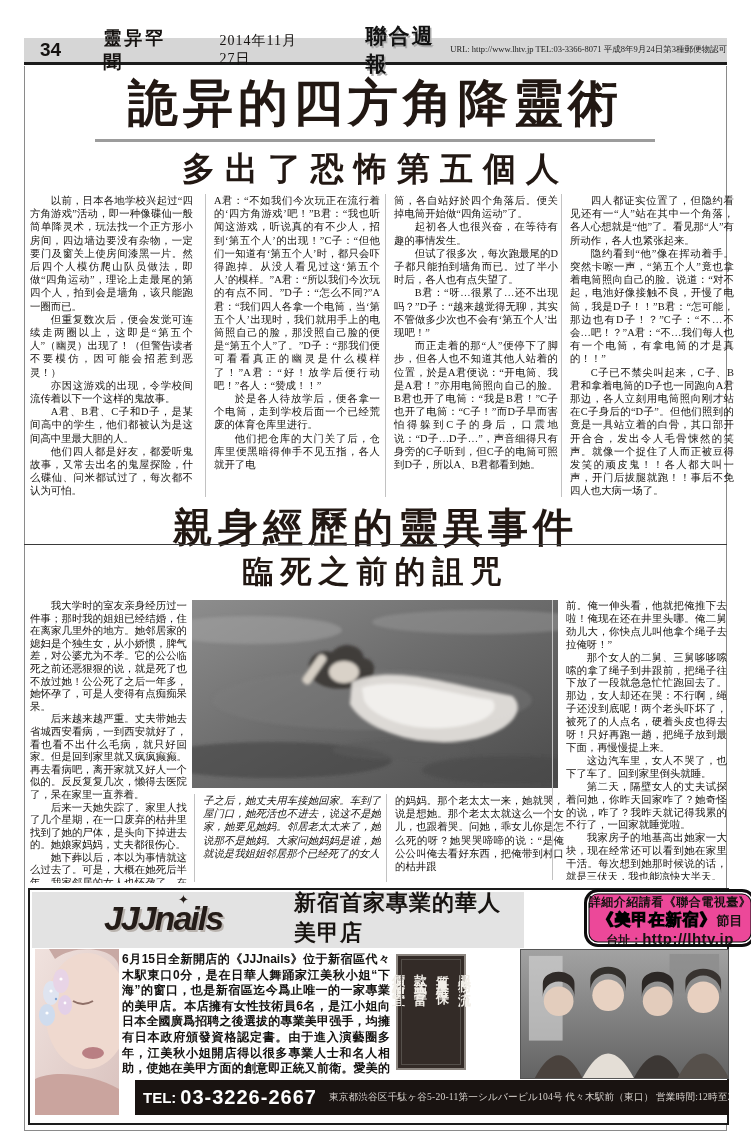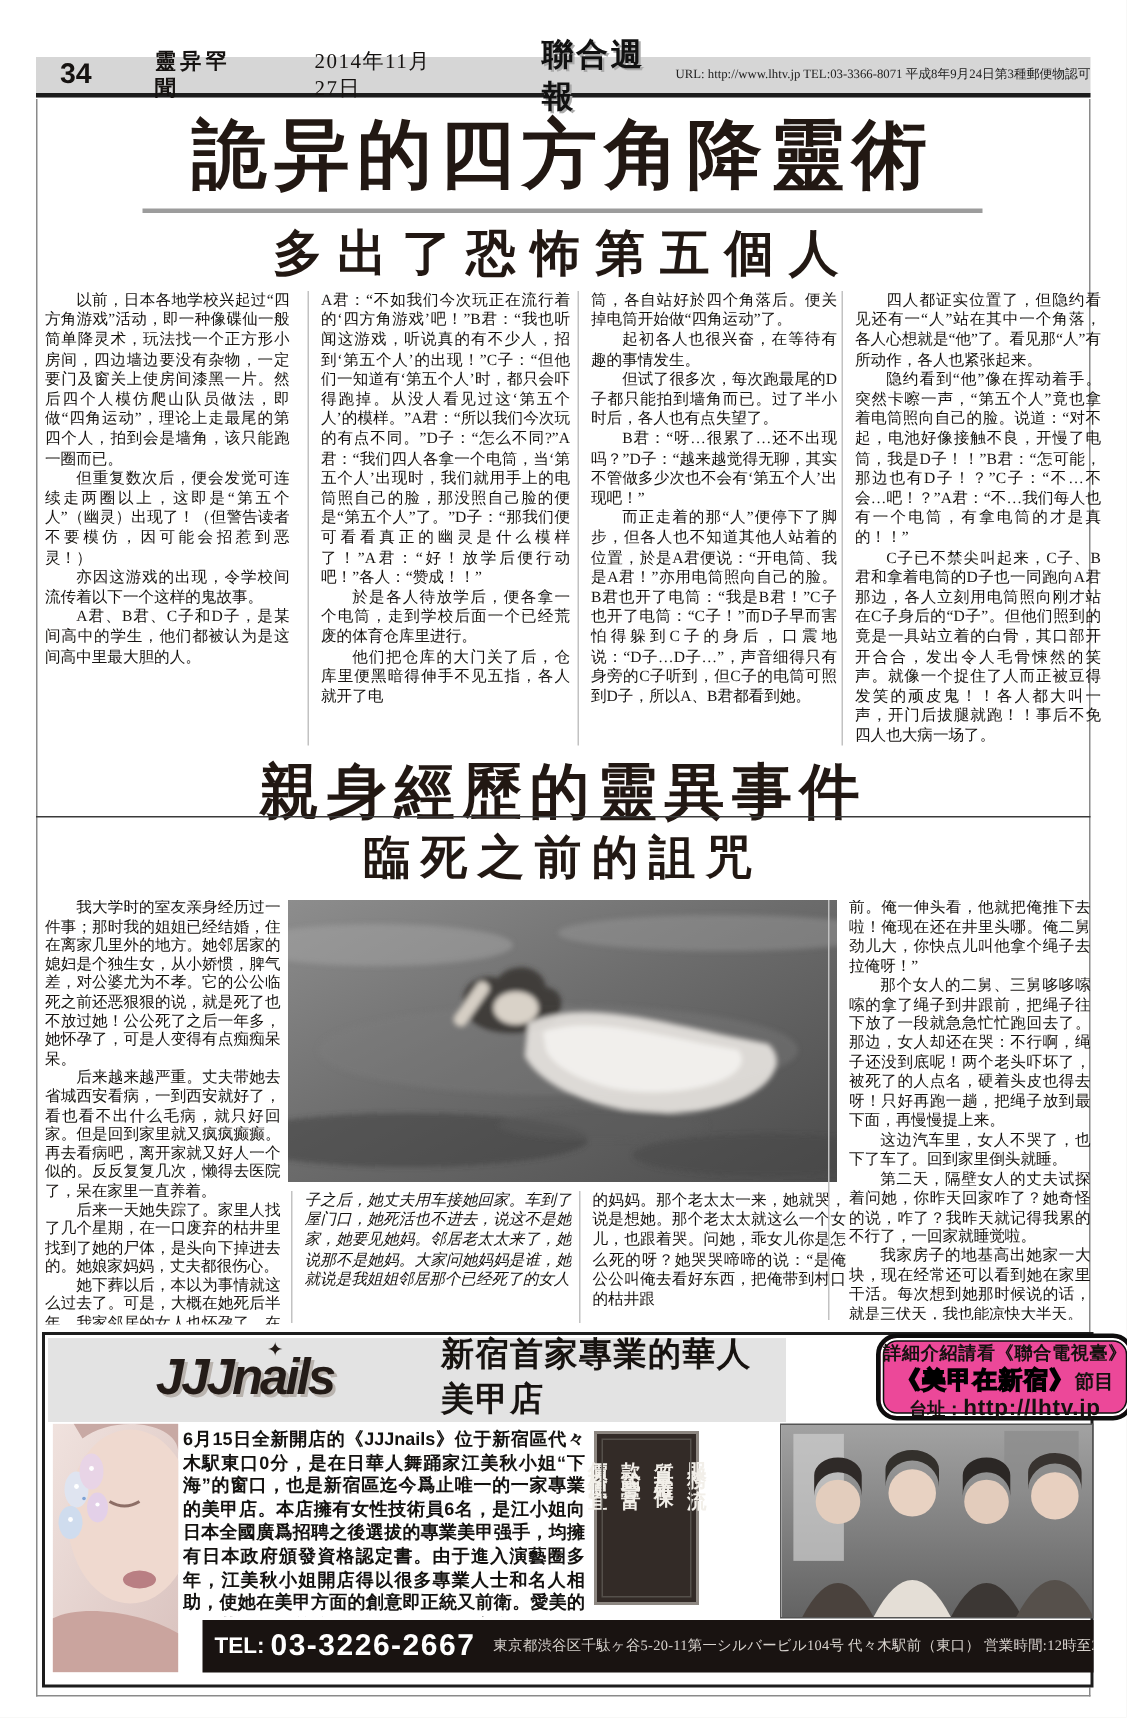--- a/index.html
+++ b/index.html
@@ -2,21 +2,21 @@
 <html><head>
 <meta charset="utf-8">
 <style>
   html,body{margin:0;padding:0;background:#f4f4f2;}
   .page{position:relative;width:751px;height:1145px;background:#fff;margin:0 auto;
         font-family:"Liberation Serif",serif;color:#151210;overflow:hidden;}
   
   .header{position:absolute;left:24px;top:38px;width:703px;height:27px;background:#d6d6d6;
           display:flex;align-items:center;border-bottom:3px solid #1c1c1c;box-sizing:border-box;}
   .page-num{font-family:"Liberation Sans",sans-serif;font-weight:900;font-size:19px;margin-left:16px;}
-  .section-name{font-weight:bold;font-size:14px;margin-left:42px;letter-spacing:3px;}
+  .section-name{font-weight:bold;font-size:18px;margin-left:42px;letter-spacing:3px;}
   .hdate{font-size:14px;margin-left:48px;letter-spacing:1px;}
   .masthead{font-family:"Liberation Sans",sans-serif;font-weight:900;font-size:21px;margin-left:58px;
             letter-spacing:2px;color:#111;text-shadow:1.5px 1.5px 0 #aaa;}
   .contact{font-size:8.5px;margin-left:10px;white-space:nowrap;color:#222;}
   
   .frame{position:absolute;left:24px;top:66px;width:703px;height:1065px;border:1px solid #8a8a8a;border-top:none;
          box-sizing:border-box;pointer-events:none;}
   
   .h1{position:absolute;left:0;right:0;top:70px;text-align:center;font-family:"Liberation Sans",sans-serif;
       font-weight:900;font-size:50px;letter-spacing:5px;color:#221813;}
@@ -98,20 +98,21 @@
 
   <div class="h1">詭异的四方角降靈術</div>
   <div class="div1"></div>
   <div class="h2">多出了恐怖第五個人</div>
 
   <div class="col c1">
       <p>以前，日本各地学校兴起过“四方角游戏”活动，即一种像碟仙一般简单降灵术，玩法找一个正方形小房间，四边墙边要没有杂物，一定要门及窗关上使房间漆黑一片。然后四个人模仿爬山队员做法，即做“四角运动”，理论上走最尾的第四个人，拍到会是墙角，该只能跑一圈而已。</p>
       <p>但重复数次后，便会发觉可连续走两圈以上，这即是“第五个人”（幽灵）出现了！（但警告读者不要模仿，因可能会招惹到恶灵！）</p>
       <p>亦因这游戏的出现，令学校间流传着以下一个这样的鬼故事。</p>
       <p>A君、B君、C子和D子，是某间高中的学生，他们都被认为是这间高中里最大胆的人。</p>
+      <p>他们四人都是好友，都爱听鬼故事，又常去出名的鬼屋探险，什么碟仙、问米都试过了，每次都不认为可怕。</p>
     </div>
   <div class="col c2 cont vsep">
       <p>A君：“不如我们今次玩正在流行着的‘四方角游戏’吧！”B君：“我也听闻这游戏，听说真的有不少人，招到‘第五个人’的出现！”C子：“但他们一知道有‘第五个人’时，都只会吓得跑掉。从没人看见过这‘第五个人’的模样。”A君：“所以我们今次玩的有点不同。”D子：“怎么不同?”A君：“我们四人各拿一个电筒，当‘第五个人’出现时，我们就用手上的电筒照自己的脸，那没照自己脸的便是“第五个人”了。”D子：“那我们便可看看真正的幽灵是什么模样了！”A君：“好！放学后便行动吧！”各人：“赞成！！”</p>
       <p>於是各人待放学后，便各拿一个电筒，走到学校后面一个已经荒废的体育仓库里进行。</p>
       <p>他们把仓库的大门关了后，仓库里便黑暗得伸手不见五指，各人就开了电</p>
     </div>
   <div class="col c3 cont vsep">
       <p>筒，各自站好於四个角落后。便关掉电筒开始做“四角运动”了。</p>
       <p>起初各人也很兴奋，在等待有趣的事情发生。</p>
       <p>但试了很多次，每次跑最尾的D子都只能拍到墙角而已。过了半小时后，各人也有点失望了。</p>

